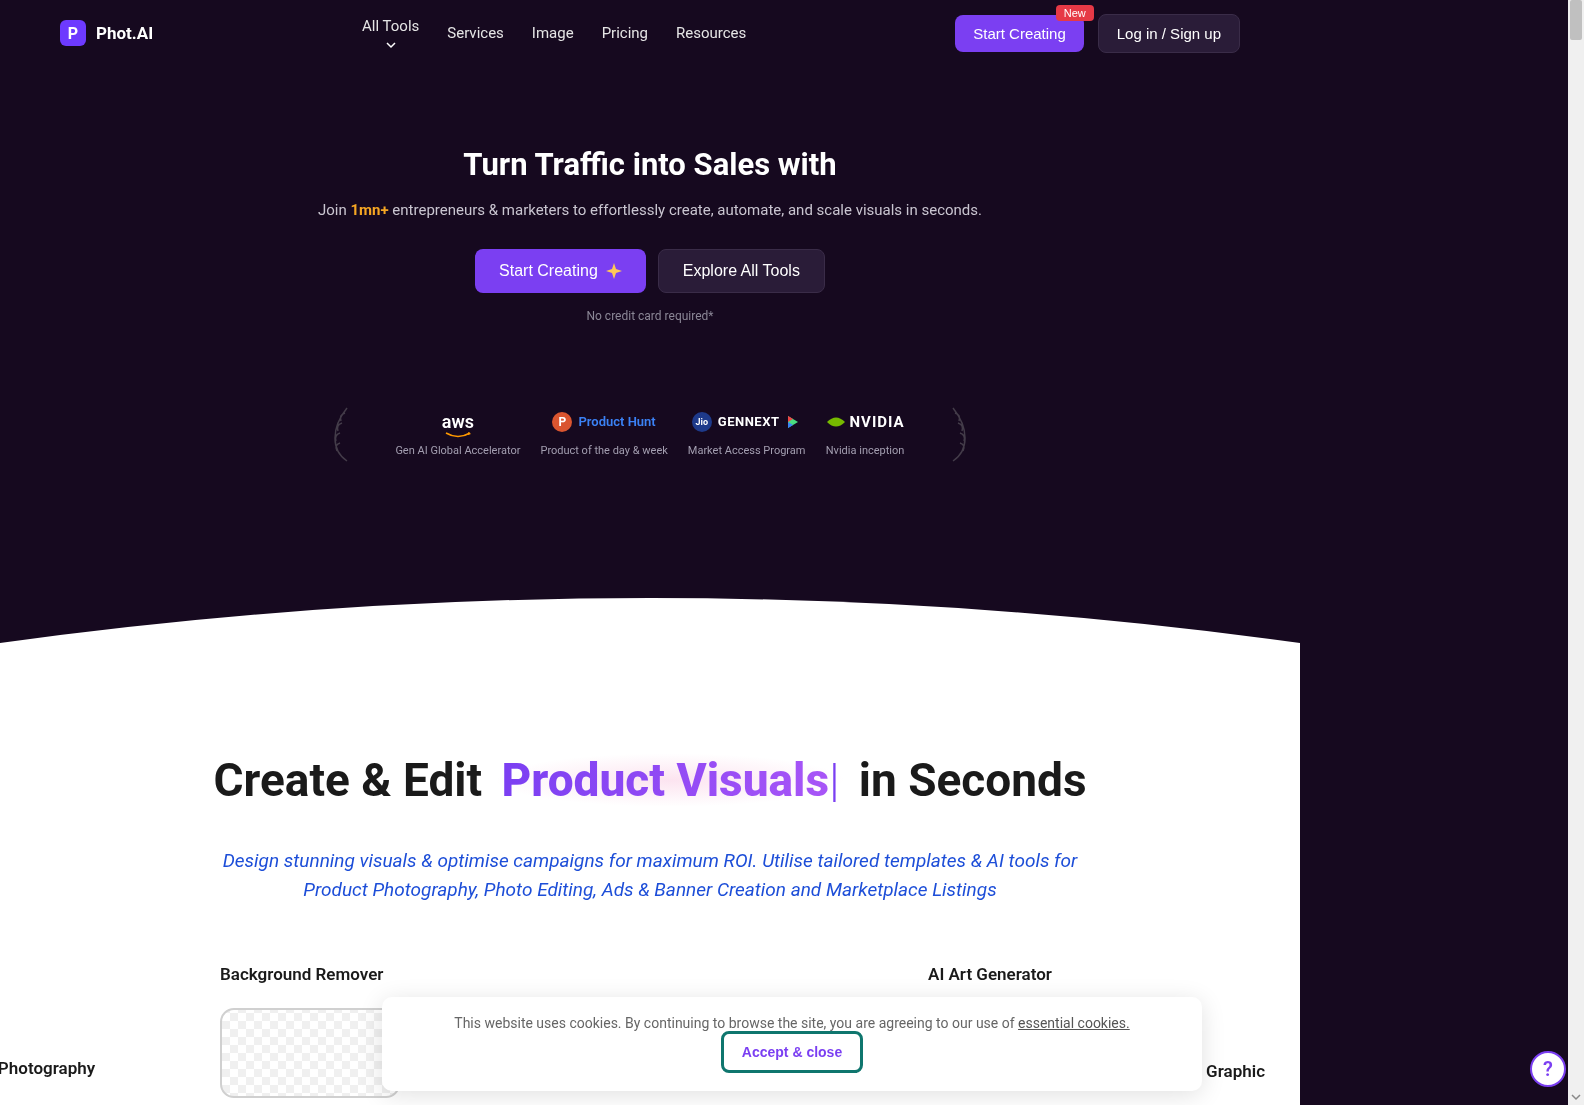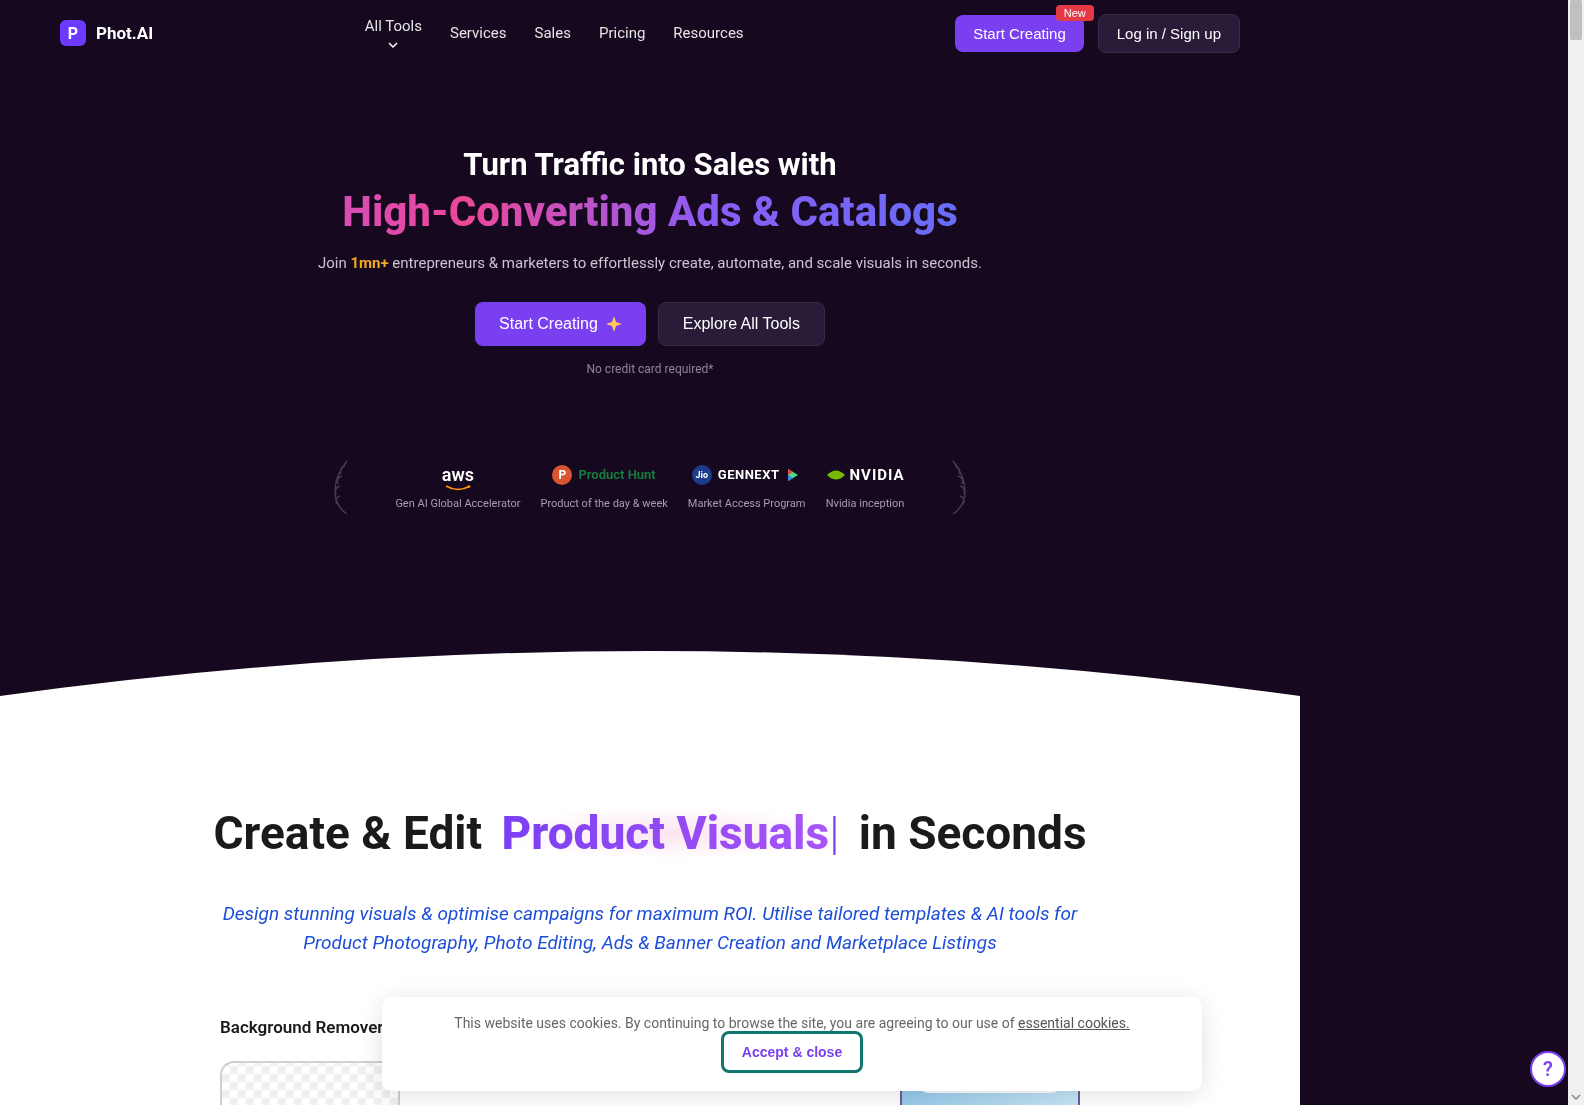--- a/index.html
+++ b/index.html
@@ -225,21 +225,21 @@
       background: #DA552F;
       border-radius: 50%;
       display: flex;
       align-items: center;
       justify-content: center;
       font-size: 12px;
       font-weight: bold;
       color: #fff;
     }
     .ph-text {
-      color: #15803d;
+      color: #3b82f6;
       font-size: 13px;
       font-weight: 600;
     }
     .jio-wrap {
       display: flex;
       align-items: center;
       gap: 6px;
     }
     .jio-circle {
       width: 20px;
@@ -500,36 +500,35 @@
         <div class="logo-text">Phot.AI</div>
       </div>
       <div class="nav">
         <div class="nav-item">
           <span>All Tools</span>
           <svg class="chevron-down" viewBox="0 0 10 10">
               <path d="M1 3 L5 7 L9 3" stroke="#fff" stroke-width="1.5" fill="none"></path>
             </svg>
         </div>
         <div class="nav-item">Services</div>
-        <div class="nav-item">Sales</div>
+        <div class="nav-item">Image</div>
         <div class="nav-item">Pricing</div>
         <div class="nav-item">Resources</div>
       </div>
       <div class="header-actions">
         <button class="btn btn-primary">
           <span>Start Creating</span>
           <span class="badge-new">New</span>
         </button>
         <button class="btn btn-secondary">Log in / Sign up</button>
       </div>
     </div>
 
     <div class="hero">
       <div class="hero-title">Turn Traffic into Sales with</div>
-      <div class="hero-title-gradient">High-Converting Ads &amp; Catalogs</div>
       <div class="hero-subtitle">
         <span>Join </span><span class="highlight-count">1mn+</span><span> entrepreneurs &amp; marketers to effortlessly create, automate, and scale visuals in seconds.</span>
       </div>
       <div class="hero-ctas">
         <button class="btn btn-primary btn-large">
           <span>Start Creating</span>
           <svg class="sparkle" viewBox="0 0 16 16">
               <path d="M8 0 L10 6 L16 8 L10 10 L8 16 L6 10 L0 8 L6 6 Z" fill="#FFC857"></path>
             </svg>
         </button>

